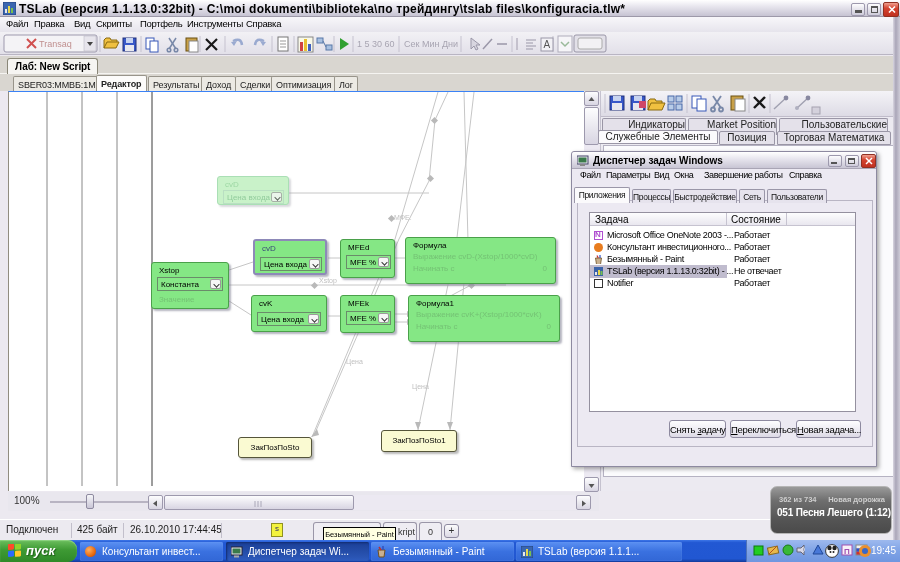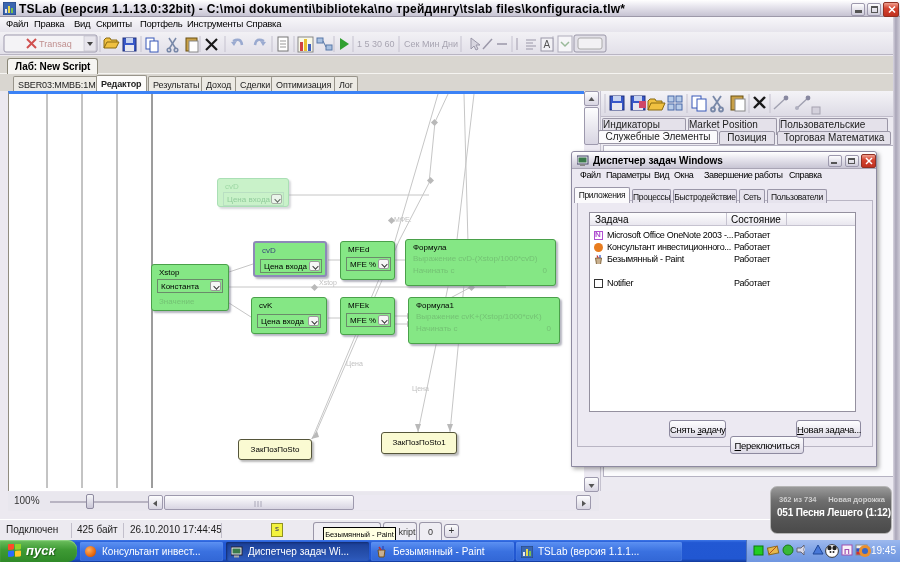--- a/index.html
+++ b/index.html
@@ -11,34 +11,34 @@
 #titletext{left:19px;top:2px;font-size:12px;font-weight:bold;color:#000;white-space:nowrap;letter-spacing:0.25px;}
 #menubar{left:0;top:17px;width:900px;height:15px;background:linear-gradient(#f8f7fa,#e6e4ec);font-size:9.5px;color:#000;letter-spacing:-0.3px;}
 #menubar span{position:absolute;top:1px;}
 #toolbar{left:0;top:32px;width:900px;height:23px;background:linear-gradient(#f2f1f5,#e2e0e9);border-bottom:1px solid #b9b5c3;}
 #tabband1{left:0;top:56px;width:900px;height:18px;background:#d9d6d0;border-bottom:1px solid #f5f4f1;}
 #tabband2{left:0;top:74px;width:900px;height:17px;background:#d9d6d0;padding-left:26px;}
 .tab1{position:absolute;top:2px;height:16px;background:#f6f5f2;border:1px solid #8a8778;border-bottom:none;border-radius:3px 3px 0 0;font-size:10px;font-weight:bold;padding:2px 7px 0 7px;letter-spacing:-0.1px;}
 .tab2{position:absolute;top:2px;height:15px;background:#eceae4;border:1px solid #98948a;border-bottom:none;border-radius:2px 2px 0 0;font-size:9px;padding:2.5px 4px 0 4px;color:#222;white-space:nowrap;letter-spacing:-0.1px;}
 .tab2.act{background:#fcfbfa;font-weight:bold;height:16px;top:1px;z-index:3;}
 
-#canvas{left:8px;top:91px;width:576px;height:400px;background:#fff;border-left:1px solid #918d80;border-top:3px solid #3b82f6;}
+#canvas{left:8px;top:91px;width:576px;height:400px;background:#fff;border-left:1px solid #918d80;border-top:1px solid #3b82f6;}
 
 .blk{position:absolute;background:#85e785;border:1px solid #4aa04a;border-radius:3px;box-shadow:2px 2px 2px rgba(120,120,140,0.55);font-size:8px;overflow:hidden;}
 .blk .t{position:absolute;left:7px;top:3px;color:#000;}
 .blk .t.fad{color:#74c274;}
 .cmb{position:absolute;border:1px solid #6a8c6a;background:#87e887;height:14px;font-size:8px;color:#000;}
 .cmb .cx{position:absolute;left:3px;top:2px;white-space:nowrap;}
 .dd{position:absolute;right:1px;top:1px;width:11px;height:10px;background:#f6f6f6;border:1px solid #9a9a9a;border-radius:2px;}
 .dd:after{content:"";position:absolute;left:2.5px;top:1.5px;width:4px;height:4px;border-right:1.6px solid #333;border-bottom:1.6px solid #333;transform:rotate(45deg) scale(.9);}
 .yblk{position:absolute;background:#fafad2;border:1px solid #55553a;border-radius:3px;box-shadow:2px 2px 2px rgba(120,120,120,0.5);font-size:8px;color:#000;text-align:center;}
 
 #rpanel{left:600px;top:91px;width:300px;height:400px;background:#eceaf1;border-left:1px solid #c5c2cf;}
 #rtoolbar{left:0px;top:0px;width:300px;height:26px;background:linear-gradient(#f4f3f7,#dddbe5);border-bottom:1px solid #c0bcca;}
-.rtab1{position:absolute;top:27px;height:17px;background:#e4e1ea;border:1px solid #9a96a6;border-bottom:none;border-radius:2px 2px 0 0;font-size:10px;text-align:left;color:#222;white-space:nowrap;overflow:hidden;}
+.rtab1{position:absolute;top:27px;height:17px;background:#e4e1ea;border:1px solid #9a96a6;border-bottom:none;border-radius:2px 2px 0 0;font-size:10px;text-align:right;color:#222;white-space:nowrap;overflow:hidden;}
 .rtab2{position:absolute;top:40px;height:14px;background:#e4e1ea;border:1px solid #9a96a6;border-radius:2px 2px 0 0;font-size:10px;text-align:center;color:#222;white-space:nowrap;overflow:hidden;}
 .rtab2.act{background:#fbfafc;font-weight:normal;height:14px;top:39px;z-index:2;}
 
 .sb{background:#ece9f2;}
 .sbtn{position:absolute;background:linear-gradient(#fdfdfe,#d8d5e2);border:1px solid #9d99ad;border-radius:2px;}
 
 #statusbar{left:0;top:519px;width:900px;height:21px;background:#eceaf0;border-top:1px solid #fff;font-size:10px;color:#222;}
 .sdiv{position:absolute;top:3px;height:15px;border-left:1px solid #c2bfcb;}
 
 #dlg{left:571px;top:151px;width:306px;height:316px;background:#ece9f2;border:1px solid #8d89a0;border-radius:3px 3px 0 0;box-shadow:2px 2px 4px rgba(0,0,0,0.35);}
@@ -407,21 +407,21 @@
 
 <div class="abs" id="statusbar">
   <span style="position:absolute;left:6px;top:4px;">Подключен</span>
   <div class="sdiv" style="left:71px;"></div>
   <span style="position:absolute;left:77px;top:4px;">425 байт</span>
   <div class="sdiv" style="left:123px;"></div>
   <span style="position:absolute;left:130px;top:4px;">26.10.2010 17:44:45</span>
   <div class="sdiv" style="left:221px;"></div>
   <div style="position:absolute;left:271px;top:3px;width:12px;height:14px;background:#f3f33e;border:1px solid #909020;font-size:8px;color:#336;text-align:center;">s</div>
   <div style="position:absolute;left:313px;top:2px;width:68px;height:18px;background:#efedf3;border:1px solid #9a96a8;border-bottom:none;border-radius:3px 3px 0 0;"></div>
-  <div style="position:absolute;left:383px;top:2px;width:34px;height:18px;background:#efedf3;border:1px solid #9a96a8;border-bottom:none;border-radius:3px 3px 0 0;font-size:9px;padding:4px 0 0 14px;overflow:hidden;color:#333;text-align:center;">kript</div>
+  <div style="position:absolute;left:383px;top:2px;width:34px;height:18px;background:#efedf3;border:1px solid #9a96a8;border-bottom:none;border-radius:3px 3px 0 0;font-size:9px;padding:4px 0 0 14px;overflow:hidden;color:#333;">kript</div>
   <div style="position:absolute;left:419px;top:2px;width:23px;height:18px;background:#efedf3;border:1px solid #9a96a8;border-bottom:none;border-radius:3px 3px 0 0;font-size:9px;text-align:center;padding-top:4px;color:#333;">0</div>
   <div style="position:absolute;left:444px;top:4px;width:15px;height:14px;background:linear-gradient(#fbfbfc,#dcd9e5);border:1px solid #8e8aa0;border-radius:3px;font-size:10px;text-align:center;color:#333;">+</div>
 </div>
 
 <div class="abs" style="left:893px;top:17px;width:7px;height:523px;background:linear-gradient(90deg,#d8d5e0,#aaa6b8 40%,#cfccd8);"></div>
 
 <div class="abs" id="dlg">
   <div class="abs" id="dlgtitle"></div>
   <svg class="abs" style="left:5px;top:3px;" width="12" height="12">
     <rect x="0" y="1" width="11" height="8" fill="#e8e8f0" stroke="#446"></rect>
@@ -477,28 +477,40 @@
     </div>
     <div class="lrow" style="top:41px;">
       <svg class="lico" width="9" height="10">
           <path d="M1.5,3 l6,0 l-1,6.5 l-4,0 z" fill="#c8b090" stroke="#705020" stroke-width="0.8"></path>
           <line x1="3" y1="0.5" x2="4.2" y2="3" stroke="#c03030" stroke-width="1.2"></line>
           <line x1="6" y1="0" x2="6" y2="3" stroke="#3050c0" stroke-width="1.2"></line>
         </svg>
       <span class="ltxt">Безымянный - Paint</span>
         <span class="lst">Работает</span>
     </div>
+    <div class="lrow" style="top:53px;">
+        <div style="position:absolute;left:-1px;top:-1px;width:137px;height:13px;background:#c0bcce;"></div>
+      <div class="lico" style="background:#9aa8c8;"></div>
+        <svg style="position:absolute;left:3px;top:1px;" width="9" height="9">
+          <rect width="9" height="9" fill="#3a62a8"></rect>
+          <rect x="1" y="5" width="2" height="3" fill="#e8e8e8"></rect>
+          <rect x="4" y="3" width="2" height="5" fill="#e8d84a"></rect>
+          <rect x="6.5" y="4" width="2" height="4" fill="#78c050"></rect>
+        </svg>
+      <span class="ltxt">TSLab (версия 1.1.13.0:32bit) - ...</span>
+        <span class="lst">Не отвечает</span>
+    </div>
     <div class="lrow" style="top:65px;">
       <div class="lico" style="background:#fff;border:1px solid #333;"></div>
       <span class="ltxt">Notifier</span>
         <span class="lst">Работает</span>
     </div>
   </div>
   <div class="dbtn" style="left:97px;top:268px;width:57px;">Снять <u>з</u>адачу</div>
-  <div class="dbtn" style="left:158px;top:268px;width:74px;margin-top:16px;"><u>П</u>ереключиться</div>
+  <div class="dbtn" style="left:158px;top:268px;width:51px;"><u>П</u>ереключиться</div>
   <div class="dbtn" style="left:224px;top:268px;width:65px;"><u>Н</u>овая задача...</div>
 </div>
 
 <div class="abs" id="tip">Безымянный - Paint</div>
 
 <div class="abs" id="notif">
   <span style="position:absolute;left:8px;top:8px;font-size:7.5px;font-weight:bold;color:#cfcfcf;">362 из 734</span>
   <span style="position:absolute;right:6px;top:8px;font-size:7.5px;font-weight:bold;color:#cfcfcf;">Новая дорожка</span>
   <span style="position:absolute;left:6px;top:20px;font-size:10px;font-weight:bold;color:#fff;white-space:nowrap;letter-spacing:-0.2px;">051 Песня Лешего (1:12)</span>
 </div>

